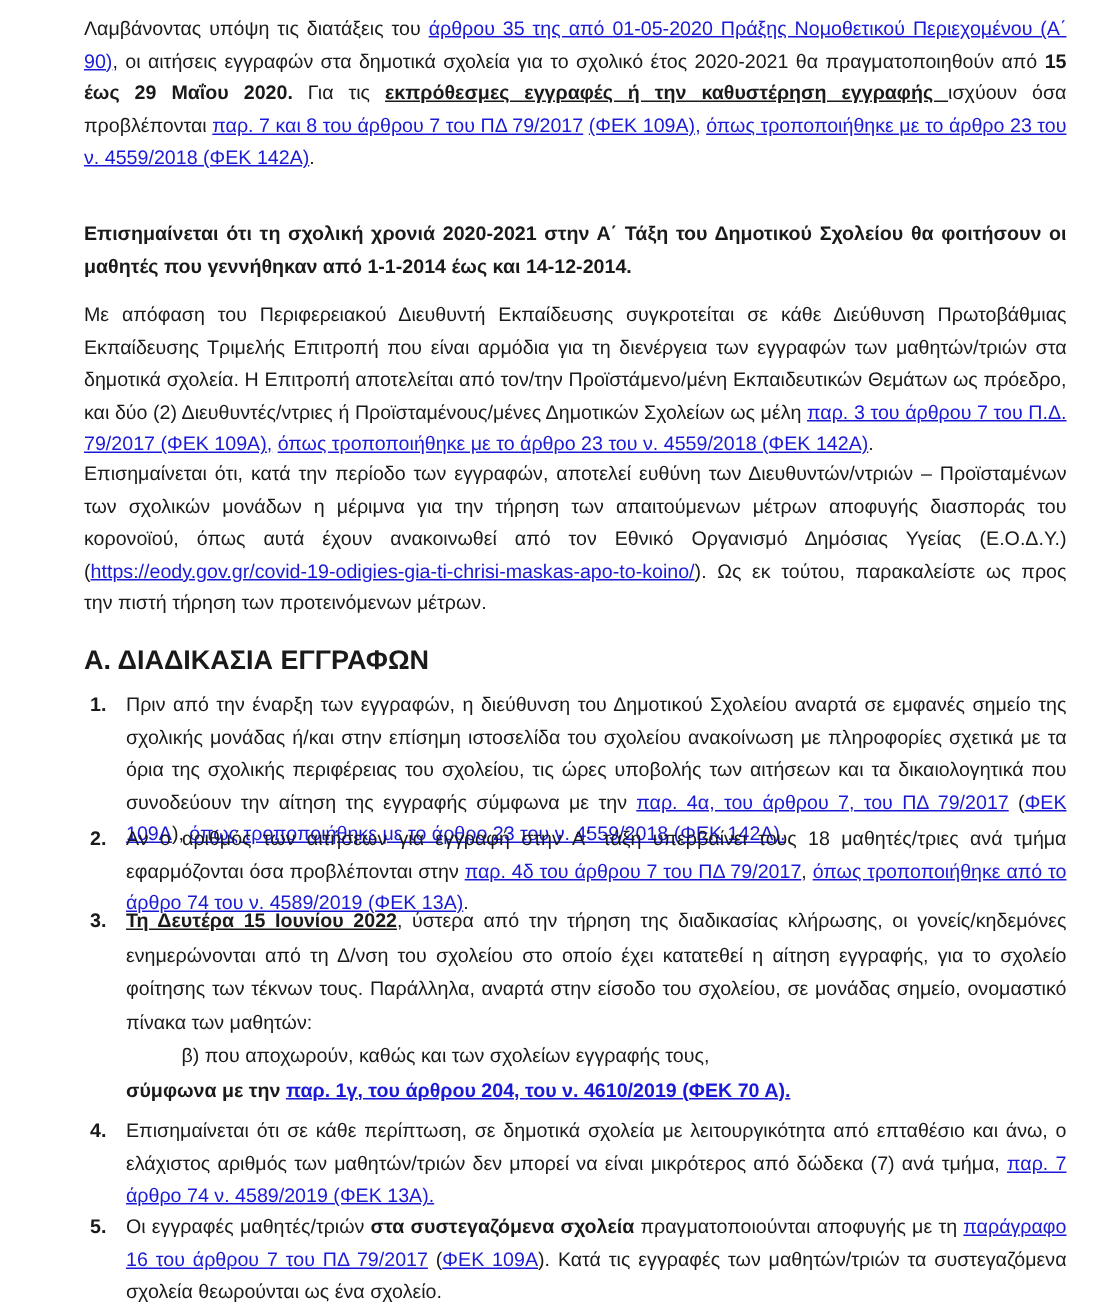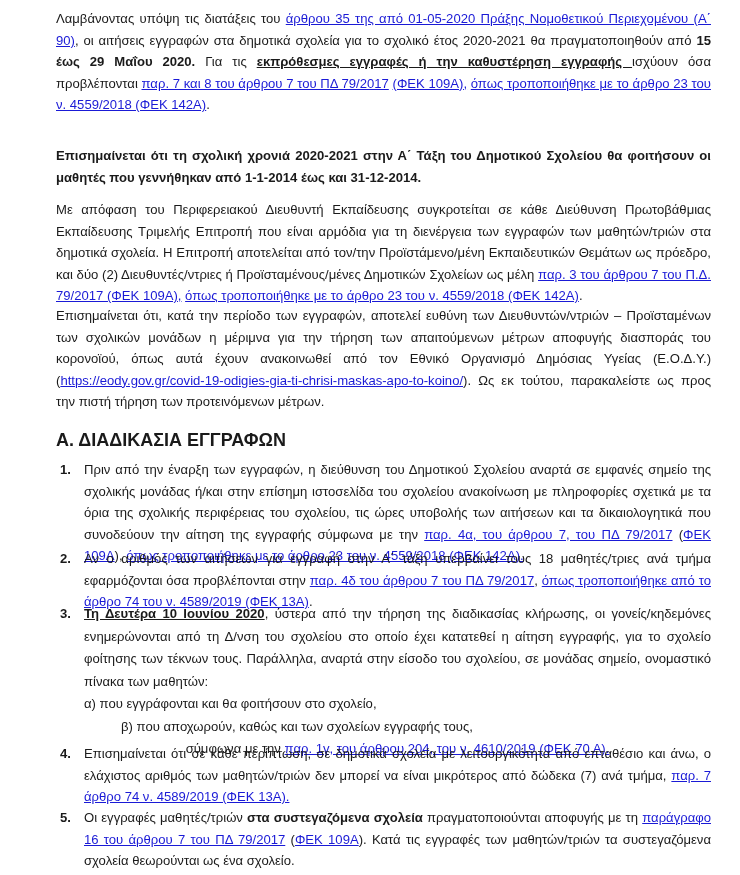--- a/index.html
+++ b/index.html
@@ -32,44 +32,43 @@
     margin-left: 28px; text-align: justify;
   }
 </style>
 </head>
 <body>
 
 <div class="page">
 
   <p class="para" style="top:8px;"><span>Λαμβάνοντας υπόψη τις διατάξεις του </span><a class="lnk" href="#">άρθρου 35 της από 01-05-2020 Πράξης Νομοθετικού Περιεχομένου (Α΄ 90)</a><span>, οι αιτήσεις εγγραφών στα δημοτικά σχολεία για το σχολικό έτος 2020-2021 θα πραγματοποιηθούν από </span><b>15 έως 29 Μαΐου 2020.</b><span> Για τις </span><b class="u">εκπρόθεσμες εγγραφές ή την καθυστέρηση εγγραφής </b><span>ισχύουν όσα προβλέπονται </span><a class="lnk" href="#">παρ. 7 και 8 του άρθρου 7 του ΠΔ 79/2017</a><span> </span><a class="lnk" href="#">(ΦΕΚ 109Α),</a><span> </span><a class="lnk" href="#">όπως τροποποιήθηκε με το άρθρο 23 του ν. 4559/2018 (ΦΕΚ 142Α)</a><span>.</span></p>
 
-  <p class="para" style="top:145px;"><b>Επισημαίνεται ότι τη σχολική χρονιά 2020-2021 στην Α΄ Τάξη του Δημοτικού Σχολείου θα φοιτήσουν οι μαθητές που γεννήθηκαν από 1-1-2014 έως και 31-12-2014.</b></p>
+  <p class="para" style="top:145px;"><b>Επισημαίνεται ότι τη σχολική χρονιά 2020-2021 στην Α΄ Τάξη του Δημοτικού Σχολείου θα φοιτήσουν οι μαθητές που γεννήθηκαν από 1-1-2014 έως και 14-12-2014.</b></p>
 
   <p class="para" style="top:199px;"><span>Με απόφαση του Περιφερειακού Διευθυντή Εκπαίδευσης συγκροτείται σε κάθε Διεύθυνση Πρωτοβάθμιας Εκπαίδευσης Τριμελής Επιτροπή που είναι αρμόδια για τη διενέργεια των εγγραφών των μαθητών/τριών στα δημοτικά σχολεία. Η Επιτροπή αποτελείται από τον/την Προϊστάμενο/μένη Εκπαιδευτικών Θεμάτων ως πρόεδρο, και δύο (2) Διευθυντές/ντριες ή Προϊσταμένους/μένες Δημοτικών Σχολείων ως μέλη </span><a class="lnk" href="#">παρ. 3 του άρθρου 7 του Π.Δ. 79/2017 (ΦΕΚ 109Α),</a><span> </span><a class="lnk" href="#">όπως τροποποιήθηκε με το άρθρο 23 του ν. 4559/2018 (ΦΕΚ 142Α)</a><span>.</span></p>
 
   <p class="para" style="top:305px;"><span>Επισημαίνεται ότι, κατά την περίοδο των εγγραφών, αποτελεί ευθύνη των Διευθυντών/ντριών – Προϊσταμένων των σχολικών μονάδων η μέριμνα για την τήρηση των απαιτούμενων μέτρων αποφυγής διασποράς του κορονοϊού, όπως αυτά έχουν ανακοινωθεί από τον Εθνικό Οργανισμό Δημόσιας Υγείας (Ε.Ο.Δ.Υ.) (</span><a class="lnk" href="#">https://eody.gov.gr/covid-19-odigies-gia-ti-chrisi-maskas-apo-to-koino/</a><span>). Ως εκ τούτου, παρακαλείστε ως προς την πιστή τήρηση των προτεινόμενων μέτρων.</span></p>
 
   <h3 class="heading">Α. ΔΙΑΔΙΚΑΣΙΑ ΕΓΓΡΑΦΩΝ</h3>
 
   <div class="item" style="top:459px;">
     <span class="num">1.</span>
     <div class="body"><span>Πριν από την έναρξη των εγγραφών, η διεύθυνση του Δημοτικού Σχολείου αναρτά σε εμφανές σημείο της σχολικής μονάδας ή/και στην επίσημη ιστοσελίδα του σχολείου ανακοίνωση με πληροφορίες σχετικά με τα όρια της σχολικής περιφέρειας του σχολείου, τις ώρες υποβολής των αιτήσεων και τα δικαιολογητικά που συνοδεύουν την αίτηση της εγγραφής σύμφωνα με την </span><a class="lnk" href="#">παρ. 4α, του άρθρου 7, του ΠΔ 79/2017</a><span> (</span><a class="lnk" href="#">ΦΕΚ 109Α</a><span>), </span><a class="lnk" href="#">όπως τροποποιήθηκε με το άρθρο 23 του ν. 4559/2018 (ΦΕΚ 142Α).</a></div>
   </div>
 
   <div class="item" style="top:548px;">
     <span class="num">2.</span>
     <div class="body"><span>Αν ο αριθμός των αιτήσεων για εγγραφή στην Α΄ τάξη υπερβαίνει τους 18 μαθητές/τριες ανά τμήμα εφαρμόζονται όσα προβλέπονται στην </span><a class="lnk" href="#">παρ. 4δ του άρθρου 7 του ΠΔ 79/2017</a><span>, </span><a class="lnk" href="#">όπως τροποποιήθηκε από το άρθρο 74 του ν. 4589/2019 (ΦΕΚ 13Α)</a><span>.</span></div>
   </div>
 
   <div class="item" style="top:603px; line-height:22.5px;">
     <span class="num">3.</span>
-    <div class="body"><b class="u">Τη Δευτέρα 10 Ιουνίου 2020</b><span>, ύστερα από την τήρηση της διαδικασίας κλήρωσης, οι γονείς/κηδεμόνες ενημερώνονται από τη Δ/νση του σχολείου στο οποίο έχει κατατεθεί η αίτηση εγγραφής, για το σχολείο φοίτησης των τέκνων τους. Παράλληλα, αναρτά στην είσοδο του σχολείου, σε μονάδας σημείο, ονομαστικό πίνακα των μαθητών:</span>
-      <div style="text-align:left;">α) που εγγράφονται και θα φοιτήσουν στο σχολείο,</div>
+    <div class="body"><b class="u">Τη Δευτέρα 15 Ιουνίου 2022</b><span>, ύστερα από την τήρηση της διαδικασίας κλήρωσης, οι γονείς/κηδεμόνες ενημερώνονται από τη Δ/νση του σχολείου στο οποίο έχει κατατεθεί η αίτηση εγγραφής, για το σχολείο φοίτησης των τέκνων τους. Παράλληλα, αναρτά στην είσοδο του σχολείου, σε μονάδας σημείο, ονομαστικό πίνακα των μαθητών:</span>
       <div style="text-align:left;margin-left:37px;">β) που αποχωρούν, καθώς και των σχολείων εγγραφής τους,</div>
-      <div style="text-align:center;"><span>σύμφωνα με την </span><a class="lnk" href="#">παρ. 1γ, του άρθρου 204, του ν. 4610/2019 (ΦΕΚ 70 Α).</a></div>
+      <div style="text-align:left;font-weight:bold;"><span>σύμφωνα με την </span><a class="lnk" href="#">παρ. 1γ, του άρθρου 204, του ν. 4610/2019 (ΦΕΚ 70 Α).</a></div>
     </div>
   </div>
 
   <div class="item" style="top:743px;">
     <span class="num">4.</span>
     <div class="body"><span>Επισημαίνεται ότι σε κάθε περίπτωση, σε δημοτικά σχολεία με λειτουργικότητα από επταθέσιο και άνω, ο ελάχιστος αριθμός των μαθητών/τριών δεν μπορεί να είναι μικρότερος από δώδεκα (7) ανά τμήμα, </span><a class="lnk" href="#">παρ. 7 άρθρο 74 ν. 4589/2019 (ΦΕΚ 13Α).</a></div>
   </div>
 
   <div class="item" style="top:807px;">
     <span class="num">5.</span>

